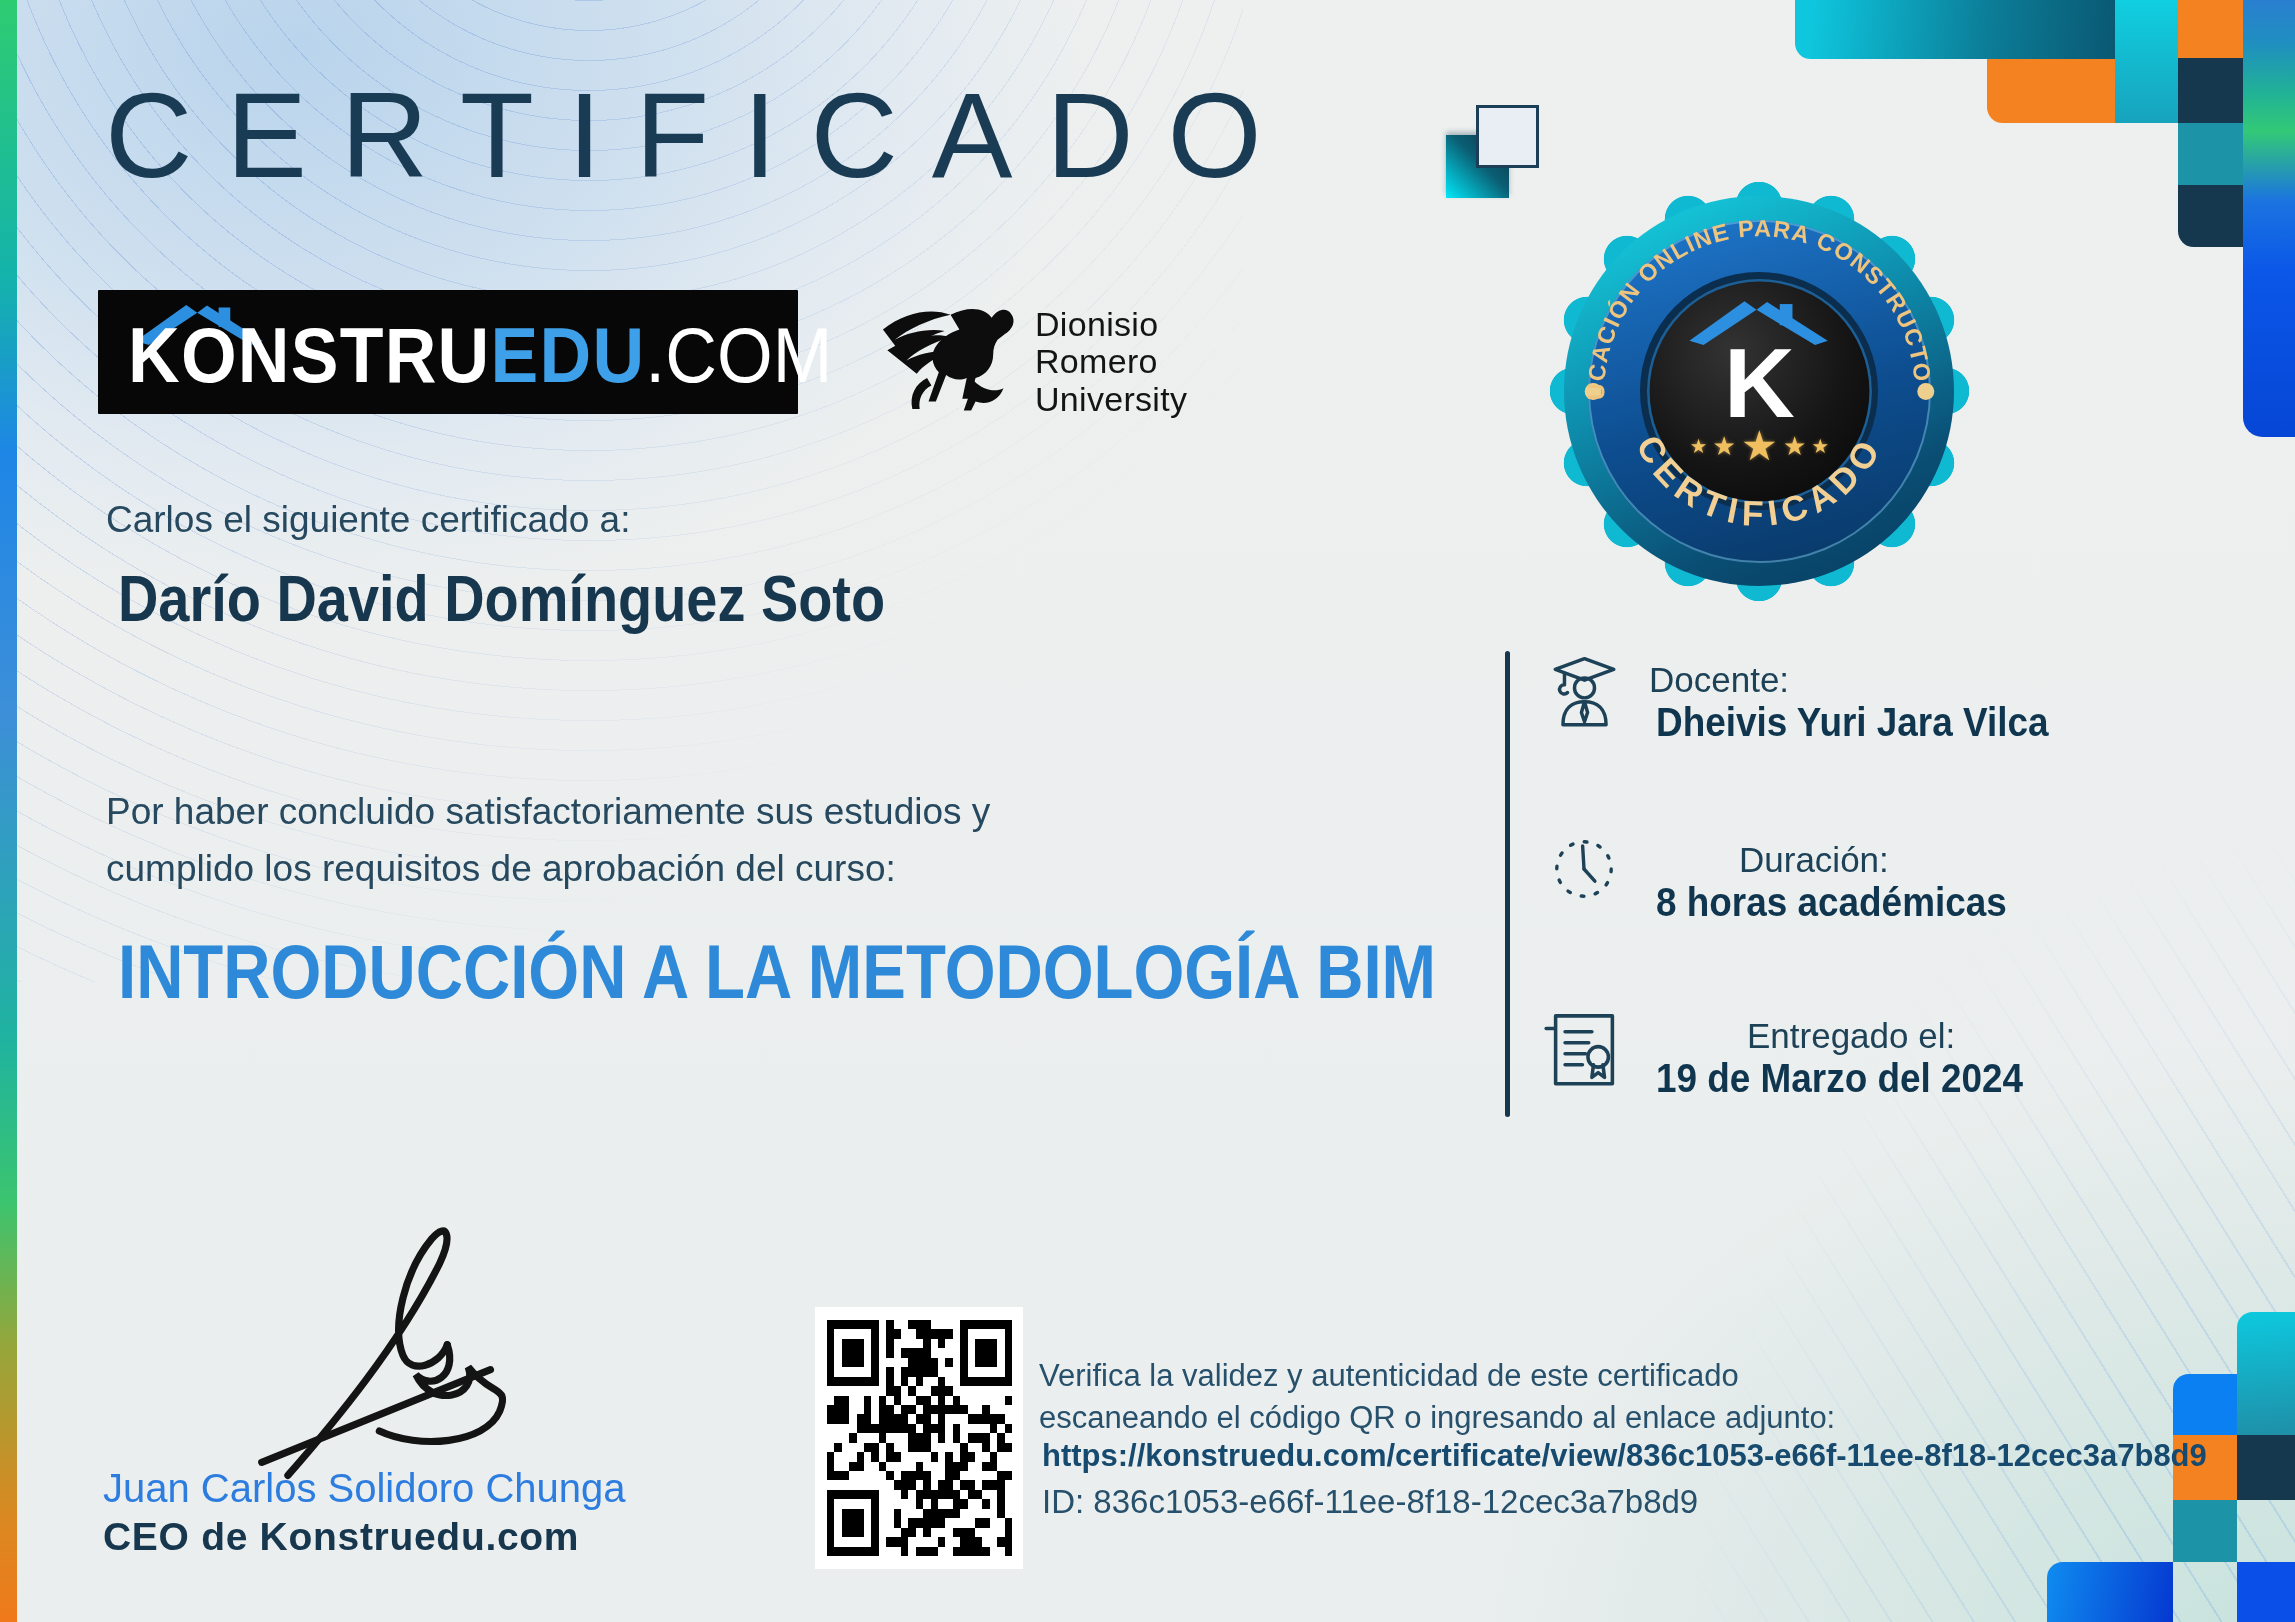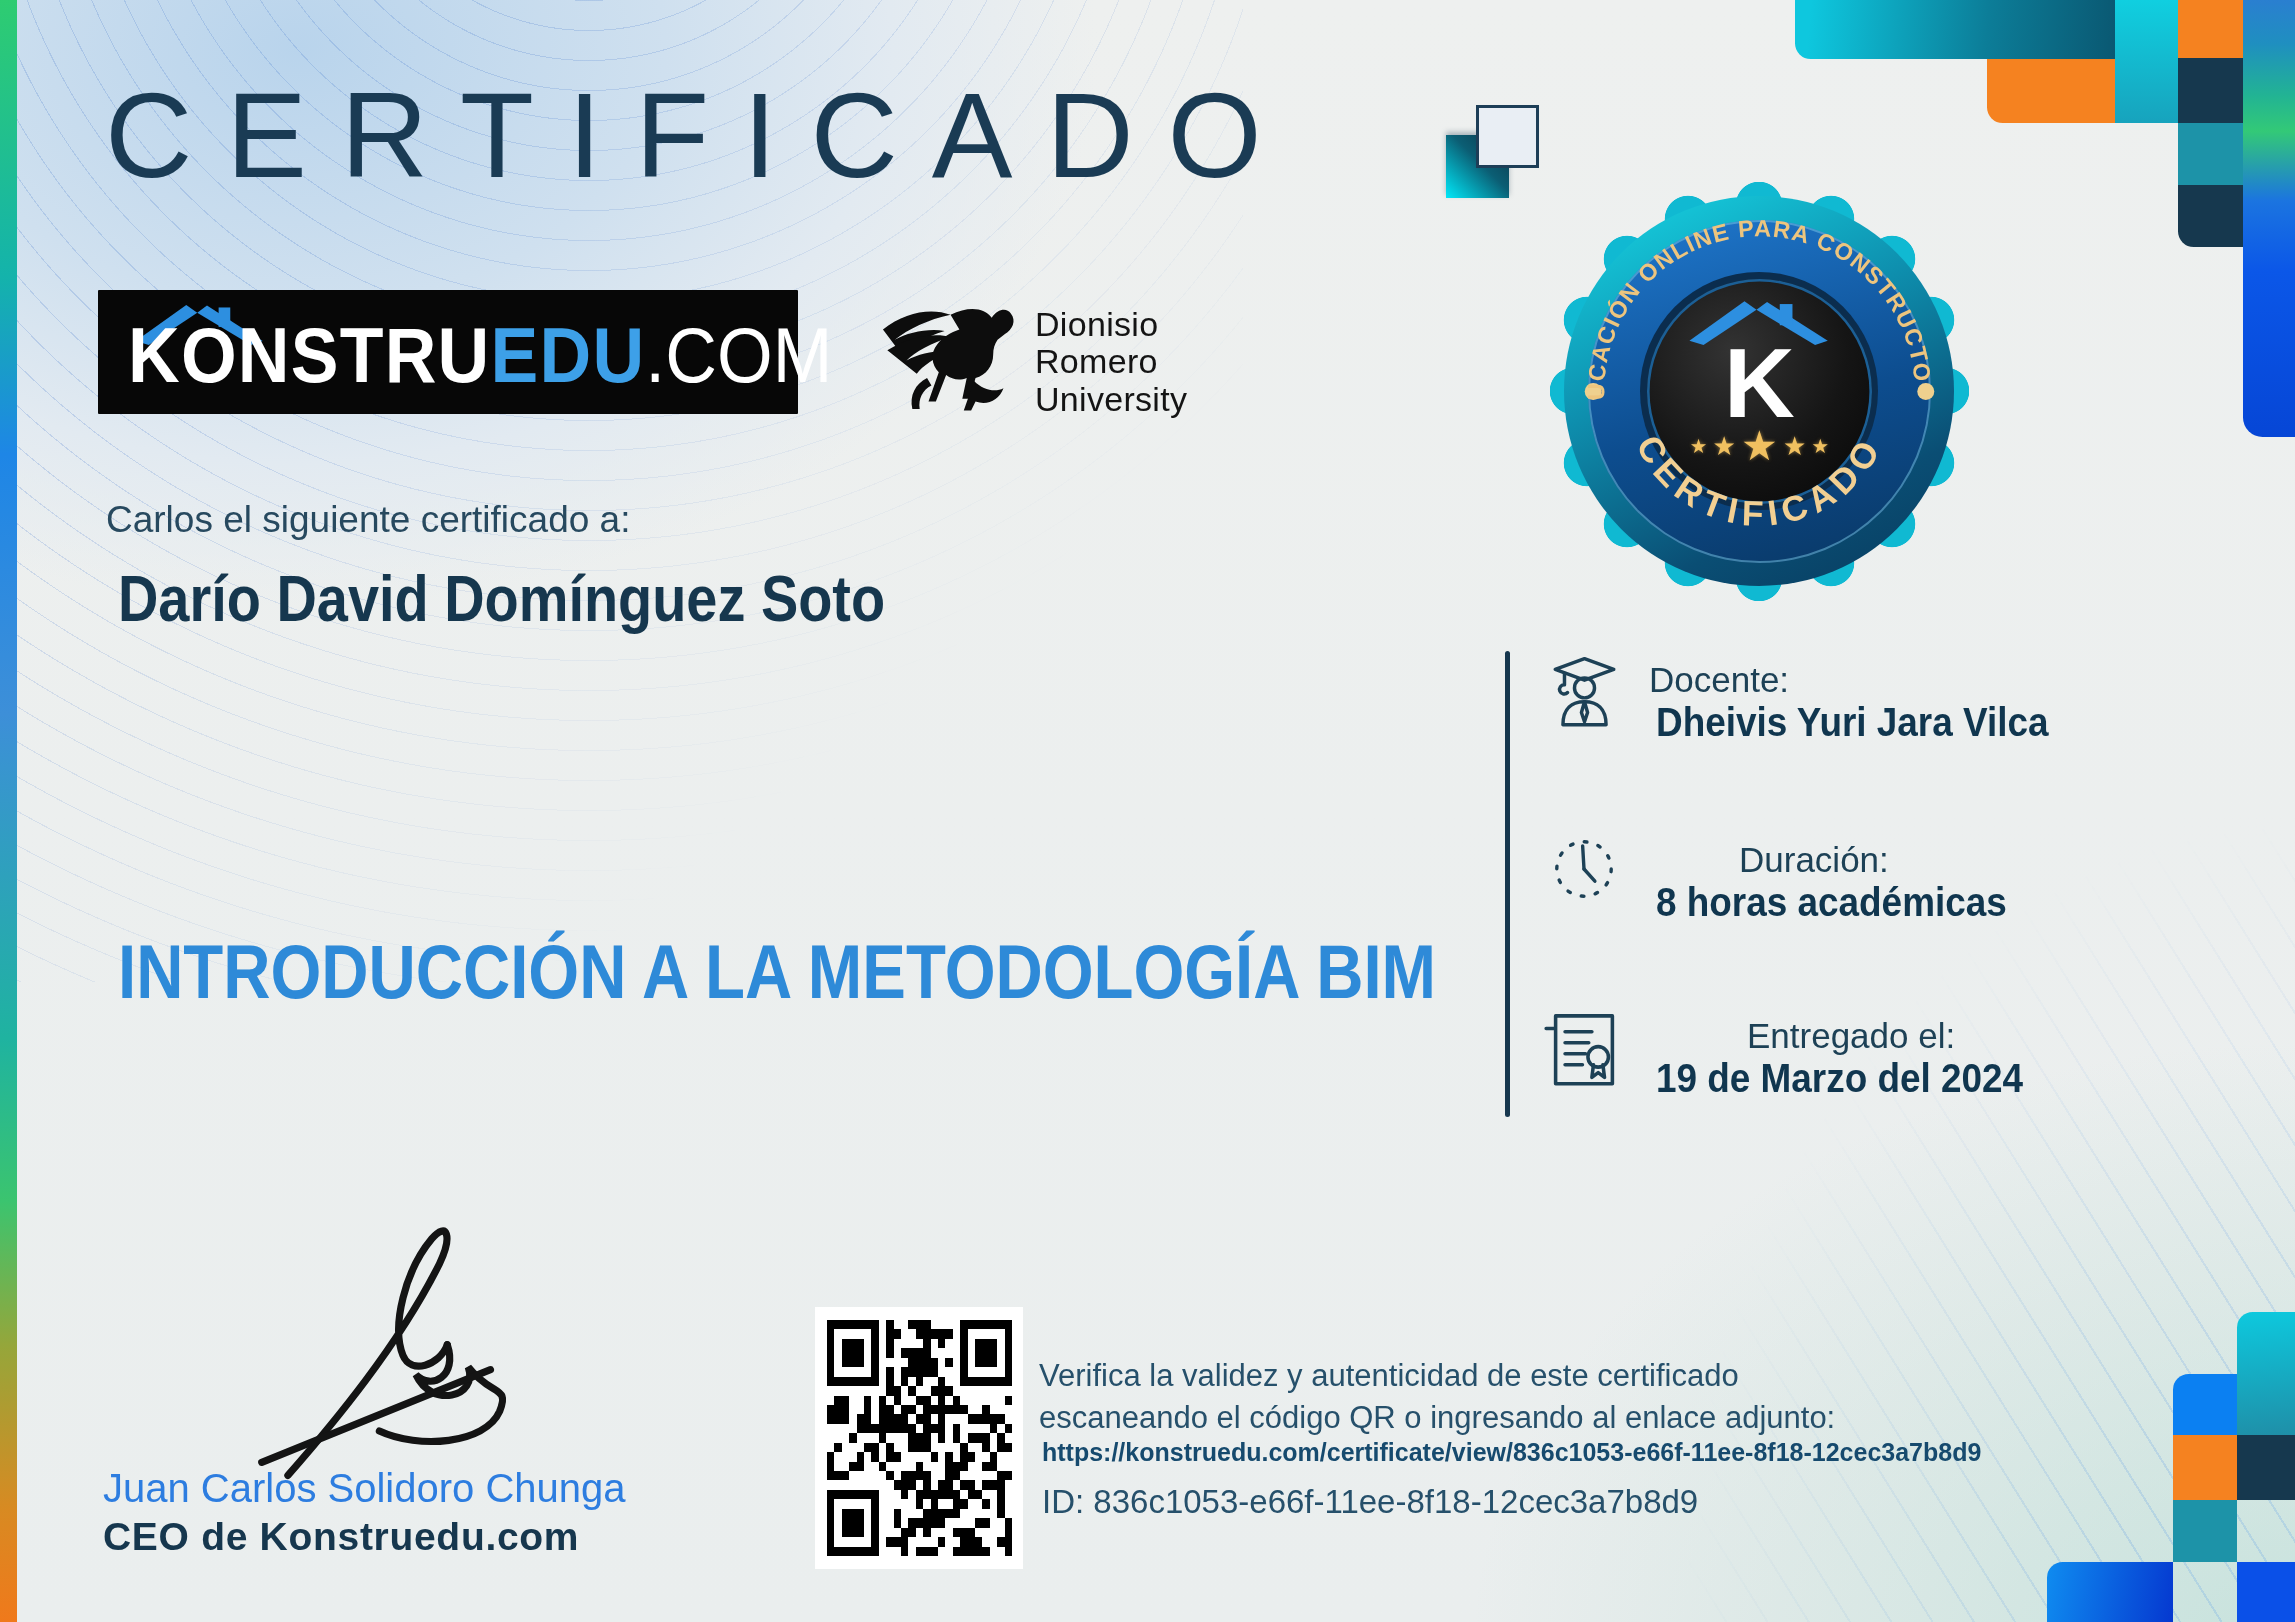--- a/index.html
+++ b/index.html
@@ -60,21 +60,21 @@
   .divider{left:1505px;top:651px;width:5.2px;height:466px;background:#16374e;border-radius:2.6px;}
   .d-label{font-size:35px;color:#1d4156;}
   .d-value{font-size:41px;font-weight:700;color:#10364f;transform:scaleX(.9);transform-origin:left top;white-space:nowrap;}
   
   .signer-name{left:103px;top:1466px;font-size:40px;color:#2d7de0;}
   .signer-role{left:103px;top:1515px;font-size:39px;font-weight:700;color:#16374e;letter-spacing:0.7px;}
   
   .qr-box{left:815px;top:1307px;width:208px;height:262px;background:#fff;}
   .verify1{left:1039px;top:1358px;font-size:31px;color:#26506b;}
   .verify2{left:1039px;top:1400px;font-size:31px;color:#26506b;}
-  .url{left:1042px;top:1438px;font-size:25px;font-weight:700;color:#164a6e;}
+  .url{left:1042px;top:1438px;font-size:31px;font-weight:700;color:#164a6e;}
   .idline{left:1042px;top:1483px;font-size:33px;color:#26506b;}
   .nowrap{white-space:nowrap;}
 </style>
 </head>
 <body>
 
 <div id="canvas">
 
   <div class="abs bg-curves"></div>
   <div class="abs bg-diag"></div>
@@ -150,20 +150,24 @@
         <textPath href="#arcTop" startOffset="50%" text-anchor="middle">EDUCACIÓN ONLINE PARA CONSTRUCTORES</textPath>
       </text>
       <text font-family="Liberation Sans, sans-serif" font-size="54" font-weight="700" fill="#f2cf92" letter-spacing="10">
         <textPath href="#arcBot" startOffset="50%" text-anchor="middle">CERTIFICADO</textPath>
       </text>
     </svg>
   </div>
 
   <div class="abs intro">Carlos el siguiente certificado a:</div>
   <div class="abs recipient">Darío David Domínguez Soto</div>
+  <div class="abs body-par">
+    <div>Por haber concluido satisfactoriamente sus estudios y</div>
+    <div>cumplido los requisitos de aprobación del curso:</div>
+  </div>
   <div class="abs course">INTRODUCCIÓN A LA METODOLOGÍA BIM</div>
 
   <div class="abs divider"></div>
 
   <svg class="abs" style="left:1546px;top:654px;" width="77" height="77" viewBox="0 0 100 100">
     <g fill="none" stroke="#1d4156" stroke-width="4.5" stroke-linecap="round" stroke-linejoin="round">
       <polygon points="50,6 88,20 50,34 12,20"></polygon>
       <path d="M24 25 L24 40 M24 40 a6 6 0 1 0 4 10"></path>
       <circle cx="50" cy="44" r="13"></circle>
       <path d="M22 92 C22 70 34 62 50 62 C66 62 78 70 78 92 Z"></path>

